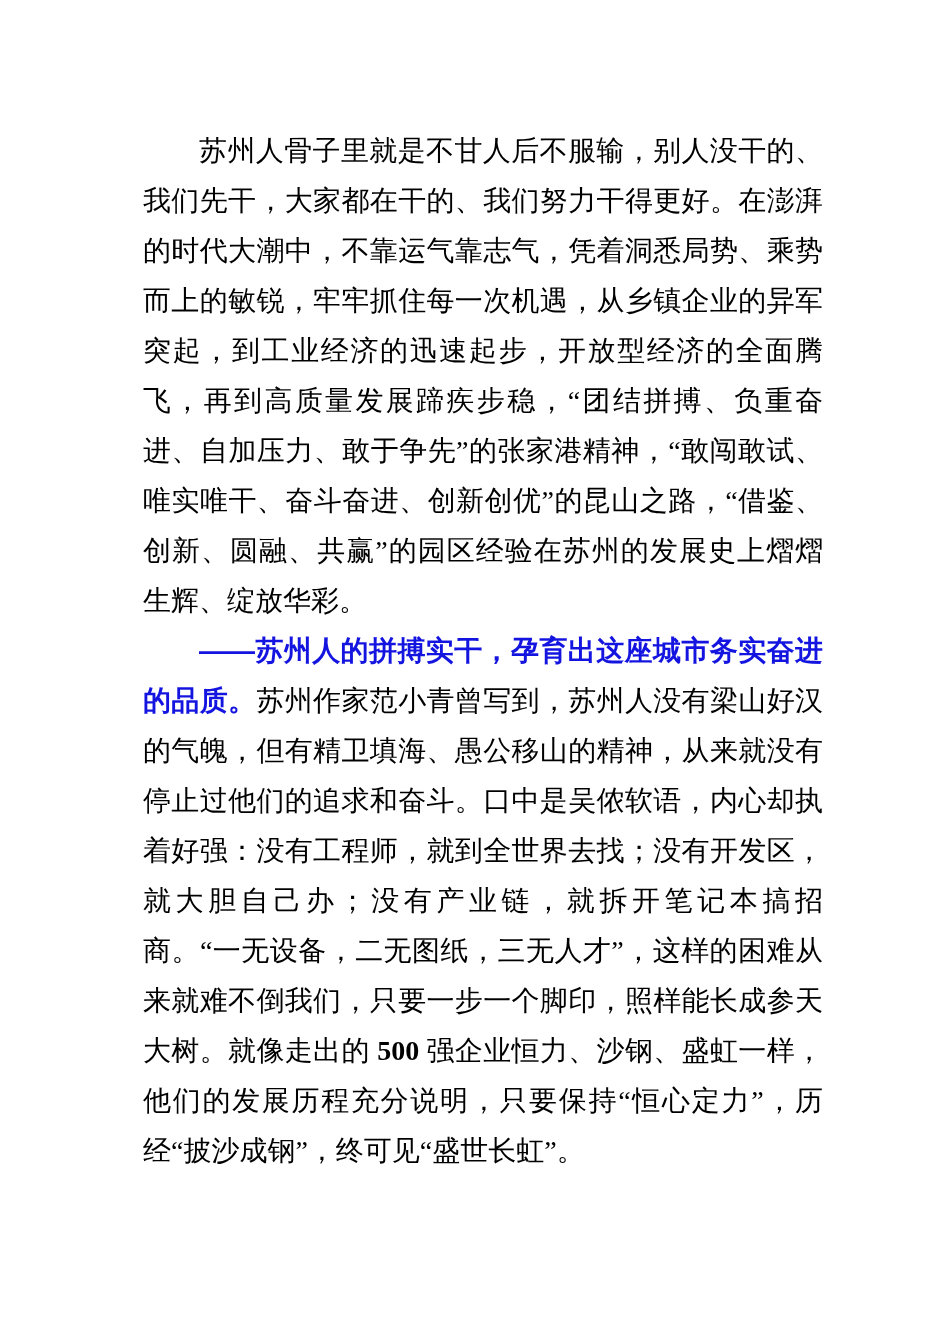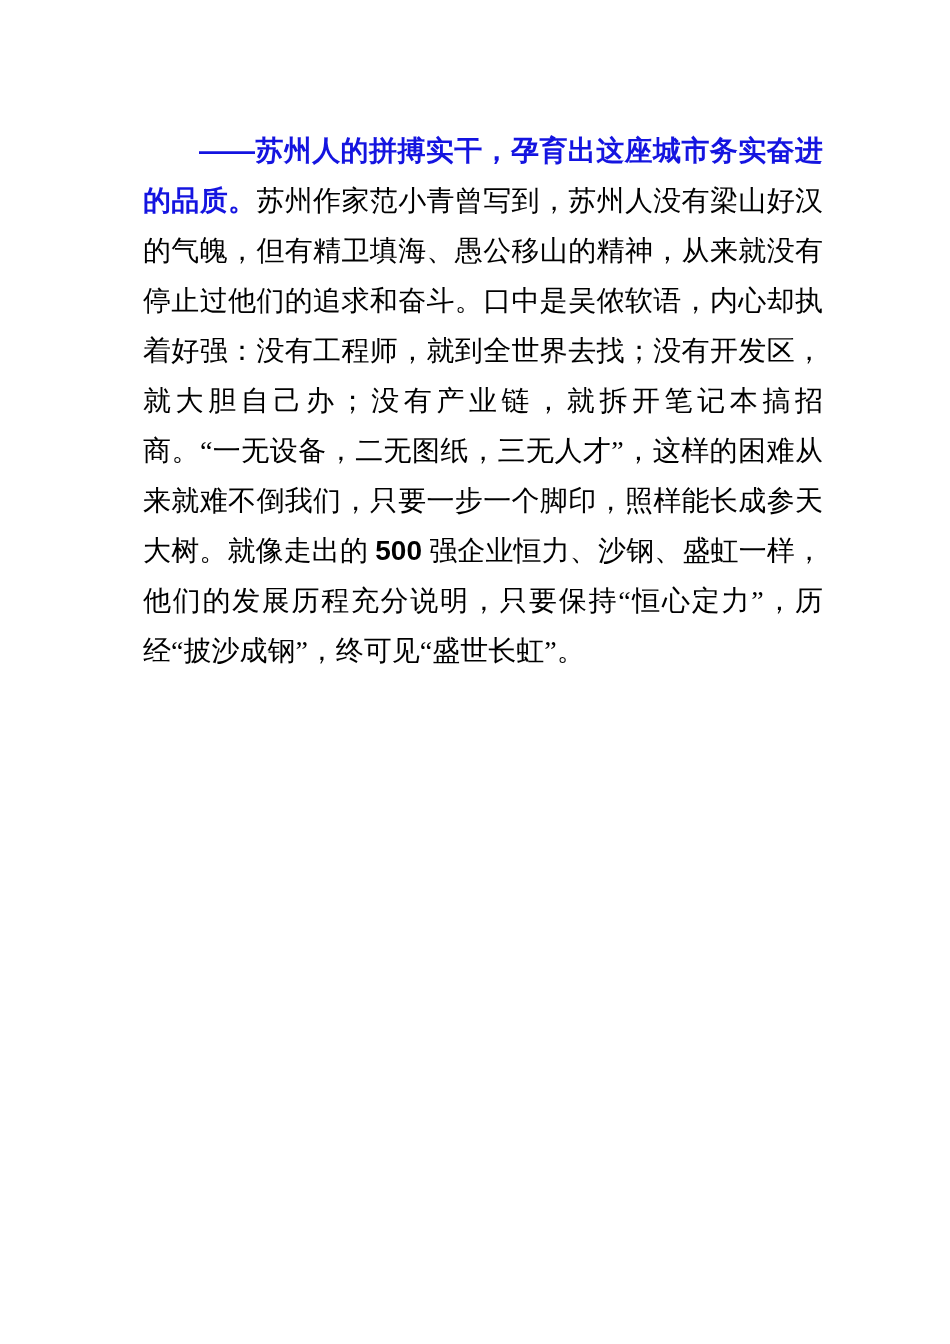--- a/index.html
+++ b/index.html
@@ -34,23 +34,24 @@
   .r-body {
     font-family: "Liberation Serif", serif;
     color: #000000;
   }
   .r-emphasis {
     font-family: "Liberation Sans", sans-serif;
     font-weight: 700;
     color: #1414e0;
   }
   .r-number {
-    font-family: Liberation Sans, sans-serif;
+    font-family: Liberation Serif, serif;
     font-weight: 700;
     color: #000000;
   }
 </style>
 </head>
 <body>
 
 <div class="page">
+    <p class="para"><span class="r-body">苏州人骨子里就是不甘人后不服输，别人没干的、我们先干，大家都在干的、我们努力干得更好。在澎湃的时代大潮中，不靠运气靠志气，凭着洞悉局势、乘势而上的敏锐，牢牢抓住每一次机遇，从乡镇企业的异军突起，到工业经济的迅速起步，开放型经济的全面腾飞，再到高质量发展蹄疾步稳，“团结拼搏、负重奋进、自加压力、敢于争先”的张家港精神，“敢闯敢试、唯实唯干、奋斗奋进、创新创优”的昆山之路，“借鉴、创新、圆融、共赢”的园区经验在苏州的发展史上熠熠生辉、绽放华彩。</span></p>
     <p class="para"><span class="r-emphasis">——苏州人的拼搏实干，孕育出这座城市务实奋进的品质。</span><span class="r-body">苏州作家范小青曾写到，苏州人没有梁山好汉的气魄，但有精卫填海、愚公移山的精神，从来就没有停止过他们的追求和奋斗。口中是吴侬软语，内心却执着好强：没有工程师，就到全世界去找；没有开发区，就大胆自己办；没有产业链，就拆开笔记本搞招商。“一无设备，二无图纸，三无人才”，这样的困难从来就难不倒我们，只要一步一个脚印，照样能长成参天大树。就像走出的 </span><span class="r-number">500</span><span class="r-body"> 强企业恒力、沙钢、盛虹一样，他们的发展历程充分说明，只要保持“恒心定力”，历经“披沙成钢”，终可见“盛世长虹”。</span></p>
   </div>
 
 </body></html>

